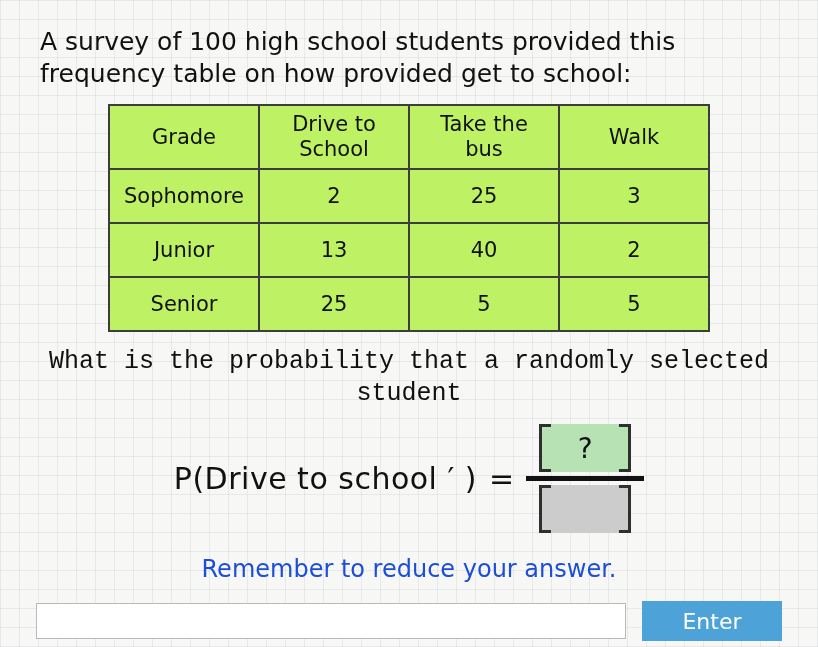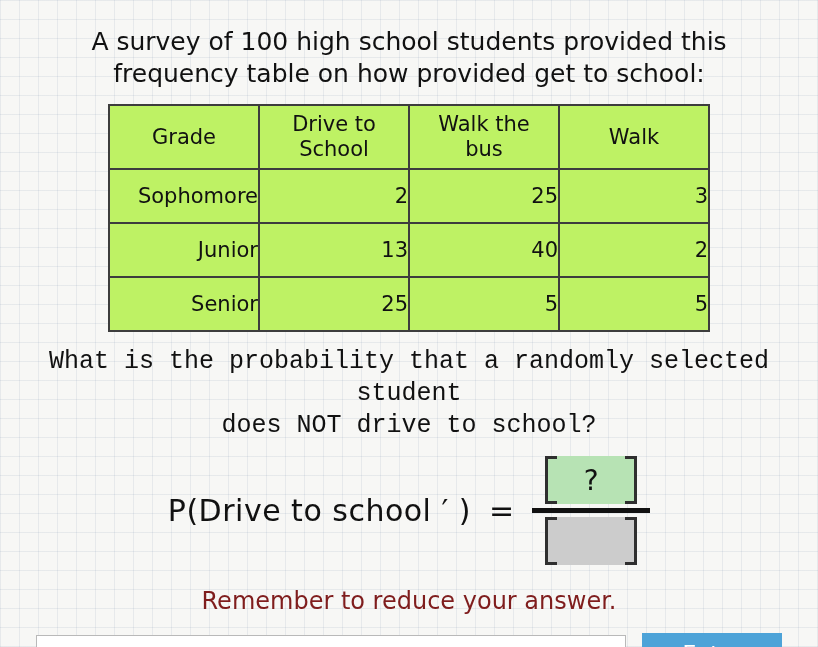--- a/index.html
+++ b/index.html
@@ -14,21 +14,20 @@
       linear-gradient(to right, rgba(120,140,170,0.13) 1px, transparent 1px),
       linear-gradient(to bottom, rgba(120,140,170,0.13) 1px, transparent 1px);
     background-size: 19px 19px;
     font-family: "DejaVu Sans", sans-serif;
     color: #111111;
     overflow: hidden;
     position: relative;
   }
 
   .prompt {
-    text-align: center;
     font-size: 25px;
     line-height: 1.28;
     padding-top: 26px;
     padding-left: 40px;
     padding-right: 40px;
     font-weight: 500;
   }
   .prompt-line { display: block; }
 
   .table-wrap {
@@ -47,21 +46,20 @@
     font-weight: normal;
     padding: 0;
     vertical-align: middle;
   }
   table.freq thead td {
     height: 62px;
     line-height: 1.18;
   }
   table.freq tbody td {
     height: 52px;
-    text-align: right;
   }
   .col-grade { width: 148px; }
   .col-drive { width: 148px; border-radius: 32px; }
   .col-bus   { width: 148px; }
   .col-walk  { width: 148px; }
 
   .question {
     text-align: center;
     font-size: 25px;
     line-height: 1.28;
@@ -70,21 +68,21 @@
     padding-right: 8px;
     font-weight: 500;
     font-family: Liberation Mono, monospace;
   }
 
   .expr-row {
     display: flex;
     align-items: center;
     justify-content: center;
     margin-top: 14px;
-    gap: 18px;
+    gap: 12px;
   }
   .expr-text {
     font-size: 30px;
     letter-spacing: 0.5px;
     white-space: nowrap;
   }
   .equals {
     font-size: 30px;
   }
   .fraction {
@@ -124,21 +122,21 @@
   }
   .frac-bar {
     width: 118px;
     height: 5px;
     background: #111111;
     margin: 4px 0;
   }
 
   .reminder {
     text-align: center;
-    color: #7f1d1d;
+    color: #1d4ed8;
     font-size: 24px;
     margin-top: 22px;
     font-weight: 500;
   }
 
   .answer-row {
     display: flex;
     align-items: center;
     margin-top: 18px;
     padding-left: 36px;
@@ -180,21 +178,21 @@
     <thead>
       <tr>
         <td class="col-grade">
           <div>Grade</div>
         </td>
         <td class="col-drive">
           <div>Drive to</div>
           <div>School</div>
         </td>
         <td class="col-bus">
-          <div>Walk the</div>
+          <div>Take the</div>
           <div>bus</div>
         </td>
         <td class="col-walk">
           <div>Walk</div>
         </td>
       </tr>
     </thead>
     <tbody>
       <tr>
         <td>Sophomore</td>
@@ -213,21 +211,20 @@
         <td>25</td>
         <td>5</td>
         <td>5</td>
       </tr>
     </tbody>
   </table>
 </div>
 
 <div class="question">
   <span class="prompt-line">What is the probability that a randomly selected student</span>
-  <span class="prompt-line">does NOT drive to school?</span>
 </div>
 
 <div class="expr-row">
   <span class="expr-text">P(Drive to school ′ )</span>
   <span class="equals">=</span>
   <span class="fraction">
     <span class="frac-box frac-num">?</span>
     <span class="frac-bar"></span>
     <span class="frac-box frac-den"></span>
   </span>

